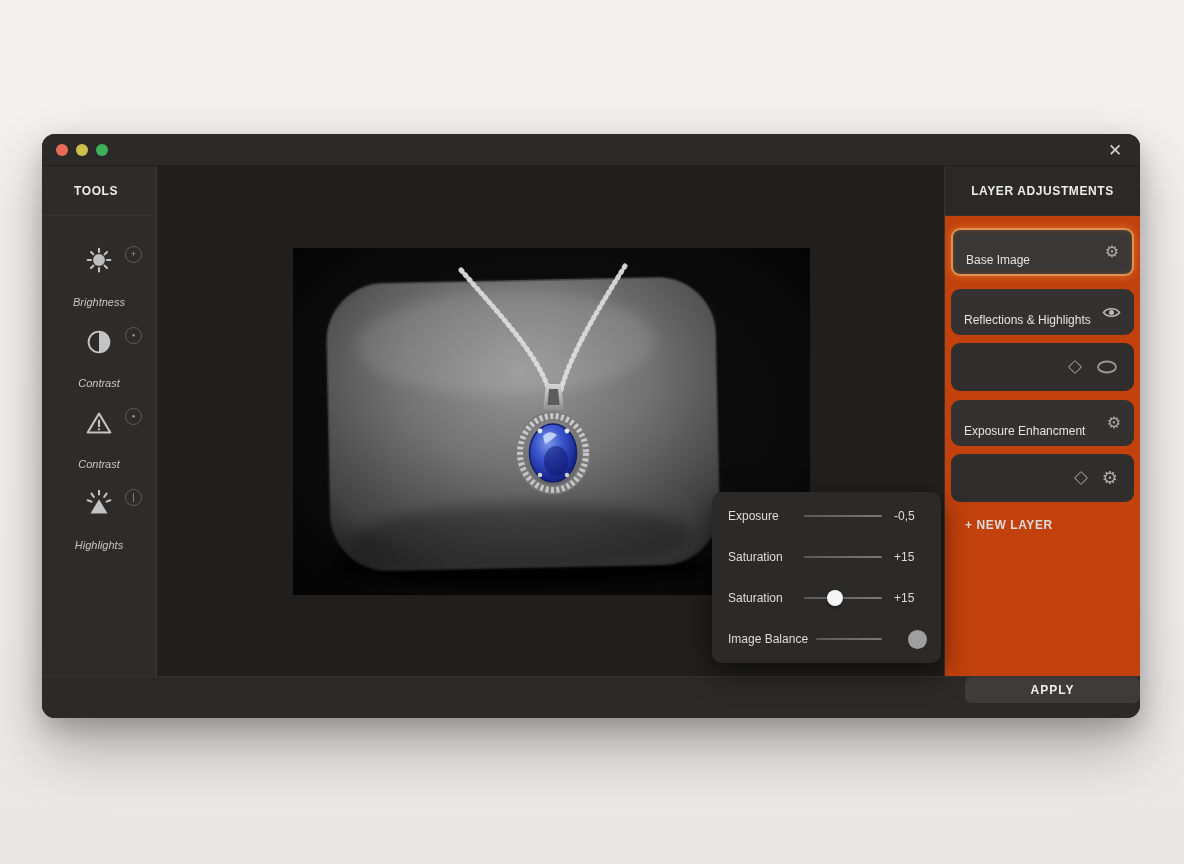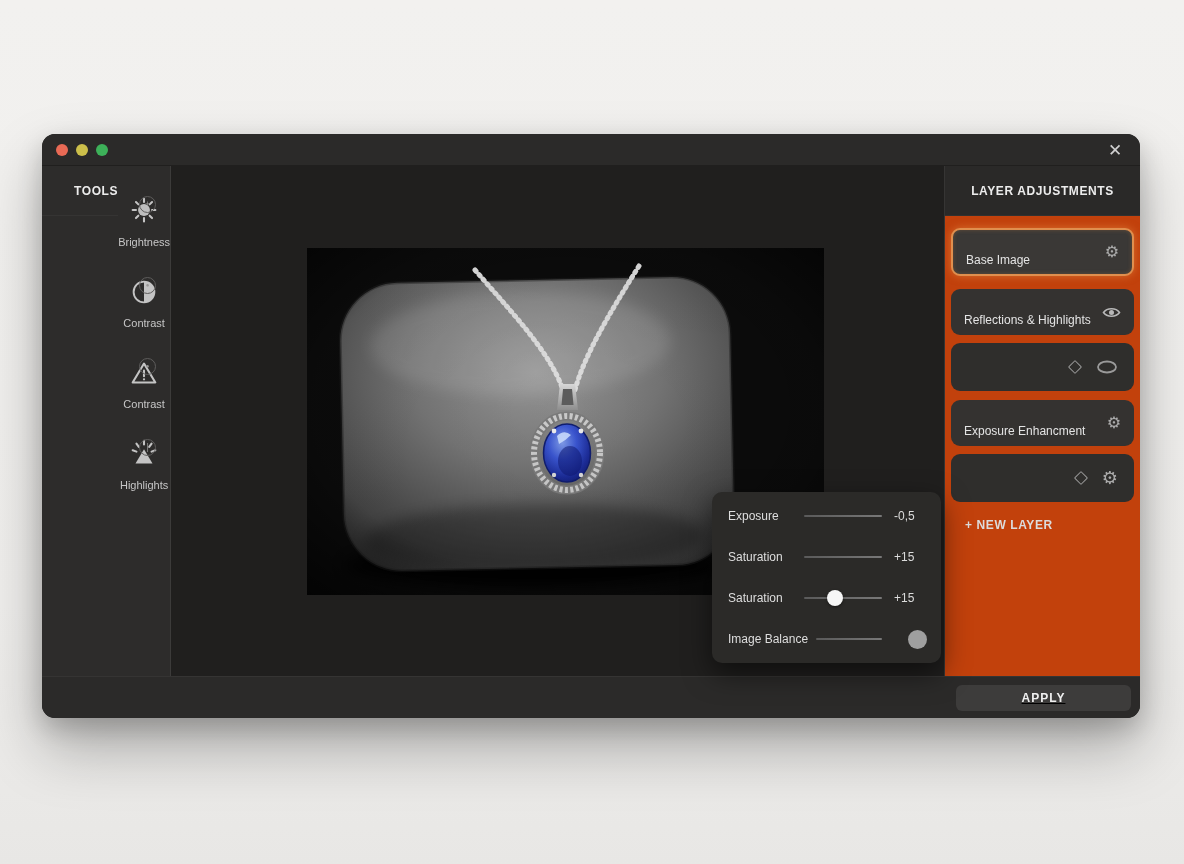--- a/index.html
+++ b/index.html
@@ -34,35 +34,35 @@
     justify-content:center; color:#cfcfcf; font-size:17px; cursor:default;
     font-family:"DejaVu Sans", sans-serif;
   }
 
   
   .content { flex:1 1 auto; display:flex; min-height:0; position:relative; }
 
   
   .sidebar-left {
     flex:0 0 115px; background:#2d2c2b; border-right:1px solid #3c3b3a;
-    display:flex; 
+    display:flex; flex-direction:column;
   }
   .panel-title {
     height:50px; display:flex; align-items:center;
     font-size:12px; font-weight:bold; letter-spacing:.6px; color:#ececec;
     border-bottom:1px solid rgba(255,255,255,.04);
   }
   .sidebar-left .panel-title { padding-left:32px; }
   .tools-list { padding-top:18px; display:flex; flex-direction:column; }
   .tool-item {
     position:relative; height:81px; display:flex; flex-direction:column;
     align-items:center; justify-content:flex-start; padding-top:8px;
   }
   .tool-icon { width:38px; height:38px; display:flex; align-items:center; justify-content:center; }
-  .tool-label { margin-top:6px; font-size:11px; color:#c6c6c6; }
+  .tool-label { margin-top:16px; font-size:11px; color:#c6c6c6;font-style:italic; }
   .tool-badge {
     position:absolute; right:14px; top:12px; width:17px; height:17px;
     border:1.4px solid #5e5d5c; border-radius:50%; color:#989796;
     font-size:9px; line-height:14px; text-align:center;
   }
 
   
   .canvas { flex:1 1 auto; background:#201f1e; position:relative; }
   .photo {
     position:absolute; left:136px; top:82px; width:517px; height:347px;
@@ -130,21 +130,21 @@
   .end-circle { width:19px; height:19px; border-radius:50%; background:#9f9f9f; margin-left:auto; }
   .end-diamond {
     width:11px; height:11px; border:1.6px solid #a8a8a8; transform:rotate(45deg);
     margin:0 2px 0 auto; border-radius:1px;
   }
   .sval-slot { flex:0 0 33px; display:flex; justify-content:flex-end; align-items:center; }
 
   
   .footer {
     flex:0 0 42px; background:#2b2a29; border-top:1px solid rgba(255,255,255,.05);
-    display:flex; align-items:center; justify-content:flex-end; padding-right:9px;text-decoration:underline;
+    display:flex; justify-content:flex-end; 
   }
   .apply-btn {
     width:175px; height:26px; background:#3d3c3b; border:none; border-radius:6px;
     color:#efefef; font-size:12px; font-weight:bold; letter-spacing:1px;
     font-family:"Liberation Sans", sans-serif;
   }
 
   .svg-stroke { stroke:#c4c4c4; fill:none; stroke-width:2.2; stroke-linecap:round; stroke-linejoin:round; }
 </style>
 </head>

